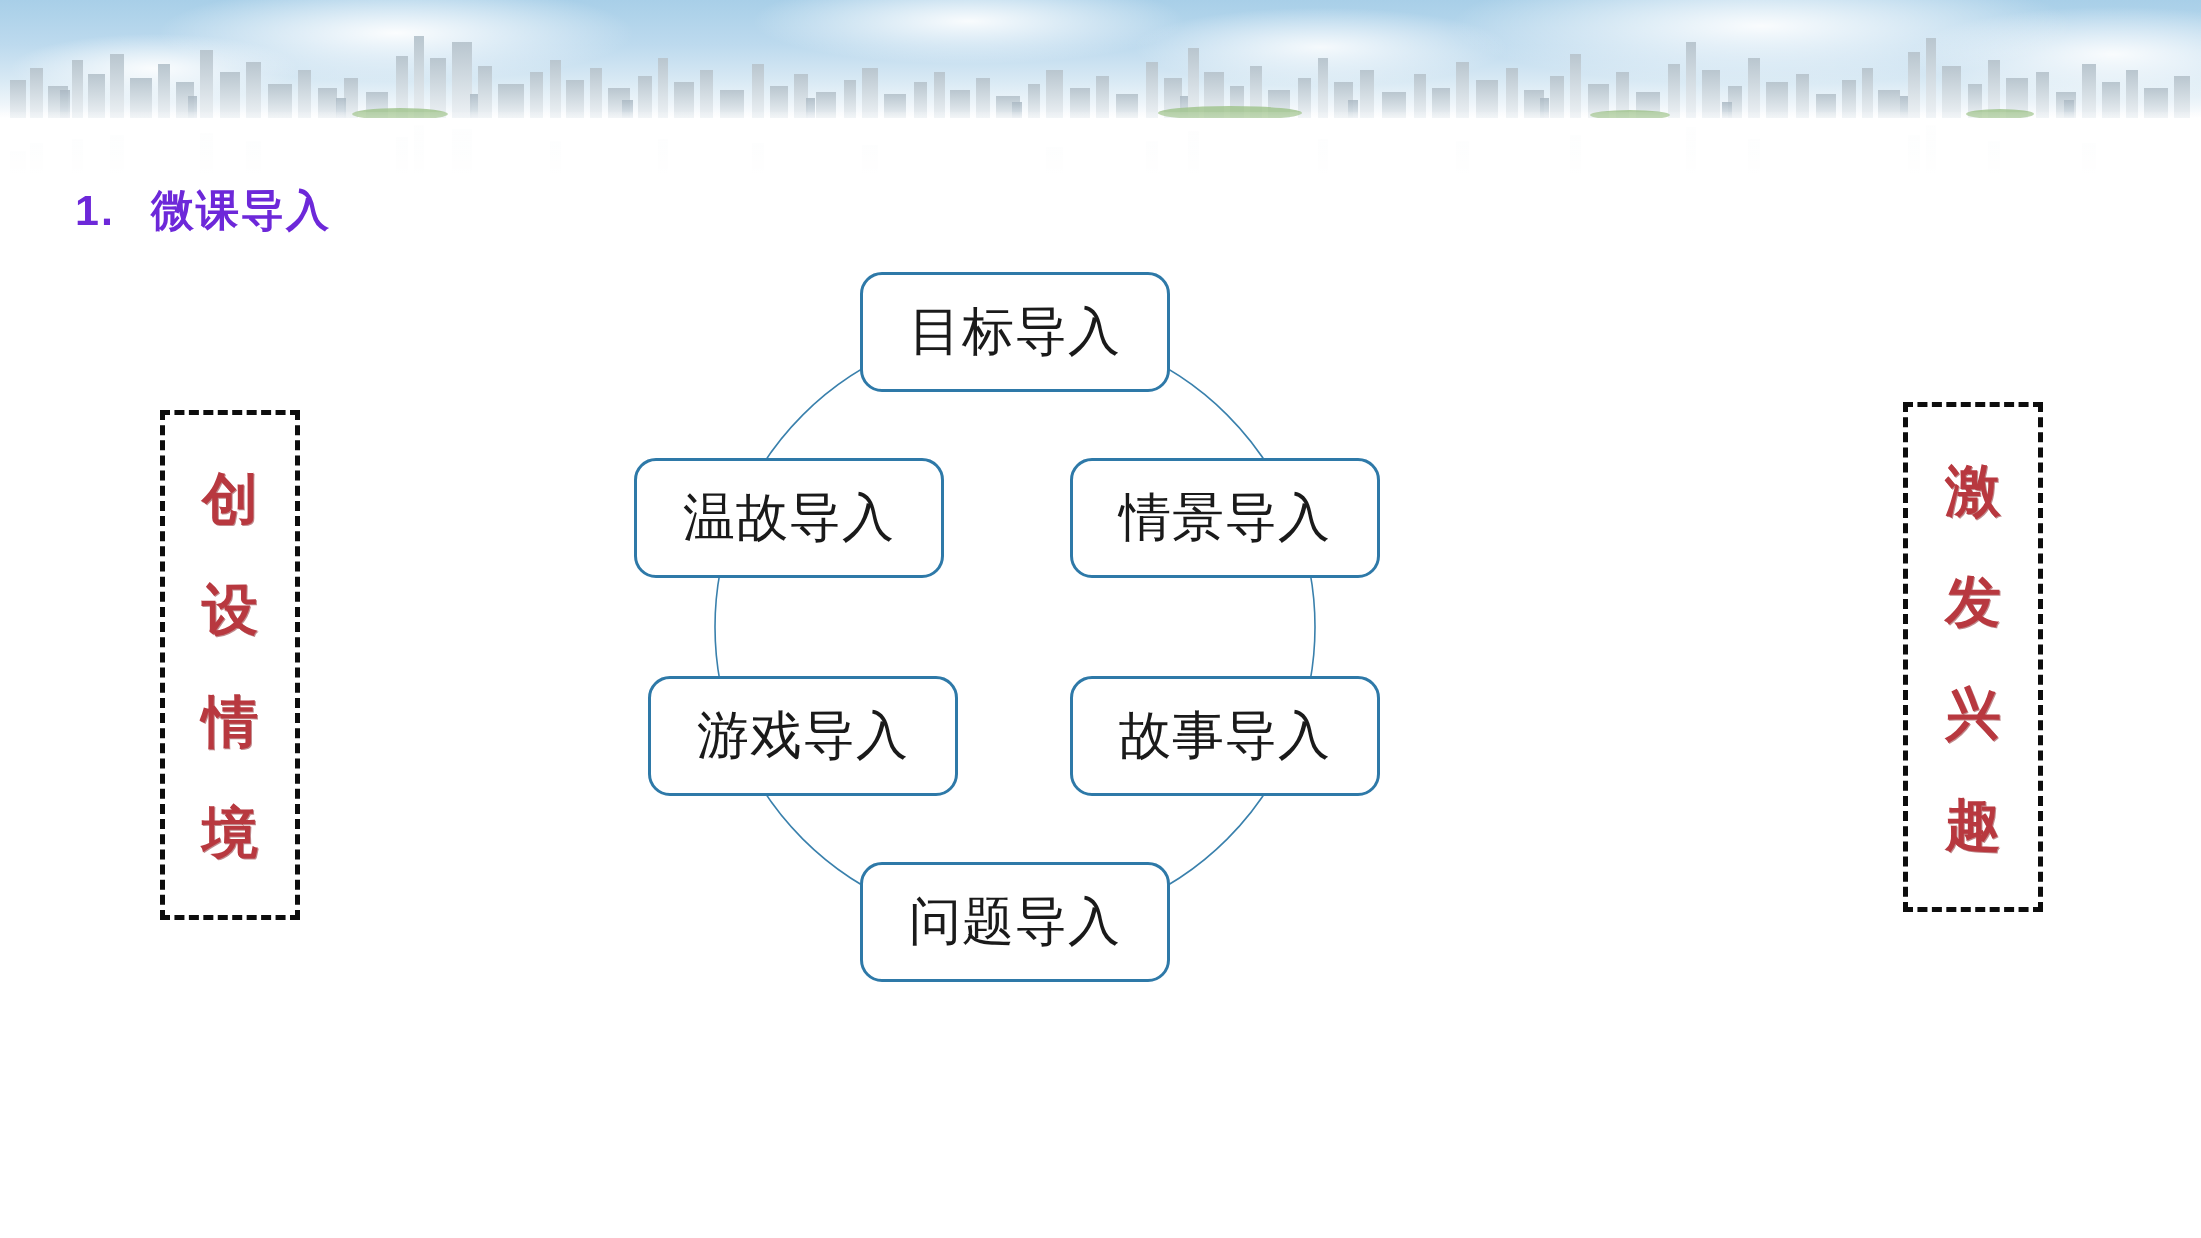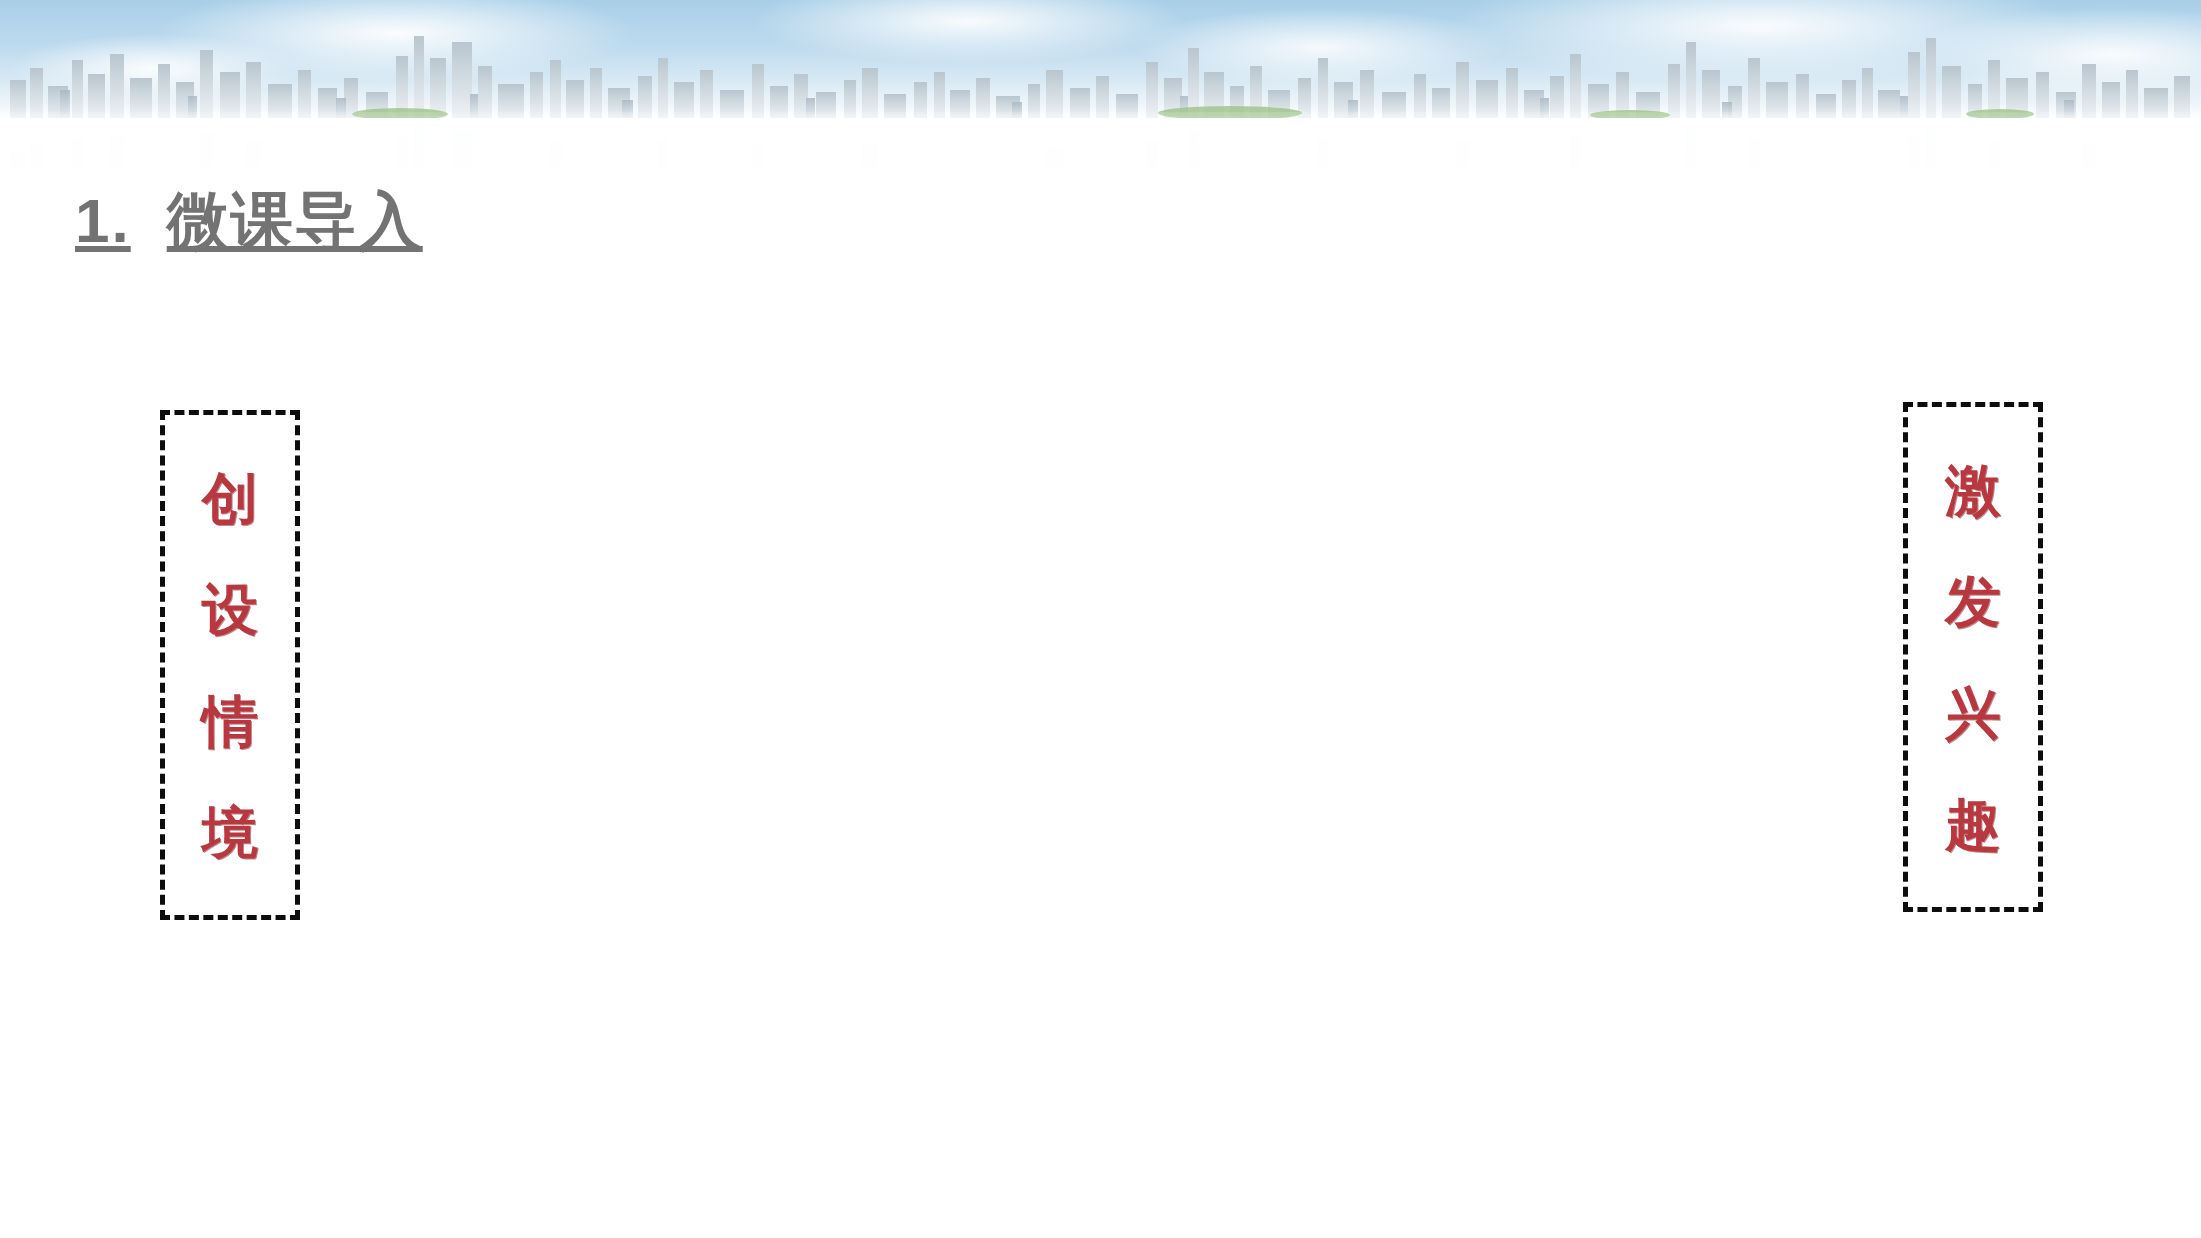--- a/index.html
+++ b/index.html
@@ -64,27 +64,26 @@
     height: 63px;
     background: linear-gradient(to bottom, rgba(255,255,255,0.10) 0%, rgba(255,255,255,0.75) 50%, rgba(255,255,255,1) 100%);
     pointer-events: none;
   }
 
   
   .title {
     position: absolute;
     left: 75px;
     top: 188px;
-    font-size: 62px;
+    font-size: 43px;
     font-weight: bold;
-    color: #737373;
+    color: #6d28d9;
     letter-spacing: 2px;
     white-space: nowrap;
     line-height: 1.05;
-    text-decoration: underline;
   }
   .title .num { margin-right: 36px; }
 
   
   .side-box {
     position: absolute;
     width: 140px;
     height: 510px;
     border: 5px dashed #0d0d0d;
     box-sizing: border-box;
@@ -328,14 +327,45 @@
     <span class="side-char">境</span>
   </div>
 
   <div class="side-box right">
     <span class="side-char">激</span>
     <span class="side-char">发</span>
     <span class="side-char">兴</span>
     <span class="side-char">趣</span>
   </div>
 
+  <div class="cycle">
+
+    <svg class="cycle-ring" viewBox="0 0 960 900">
+      <circle cx="415" cy="357" r="300" fill="none" stroke="#2e79a8" stroke-width="1.6" opacity="0.95"></circle>
+    </svg>
+
+    <div class="node node-top">
+      <span>目标导入</span>
+    </div>
+
+    <div class="node node-upper-right">
+      <span>情景导入</span>
+    </div>
+
+    <div class="node node-lower-right">
+      <span>故事导入</span>
+    </div>
+
+    <div class="node node-bottom">
+      <span>问题导入</span>
+    </div>
+
+    <div class="node node-lower-left">
+      <span>游戏导入</span>
+    </div>
+
+    <div class="node node-upper-left">
+      <span>温故导入</span>
+    </div>
+
+  </div>
 
 </div>
 
 </body></html>

